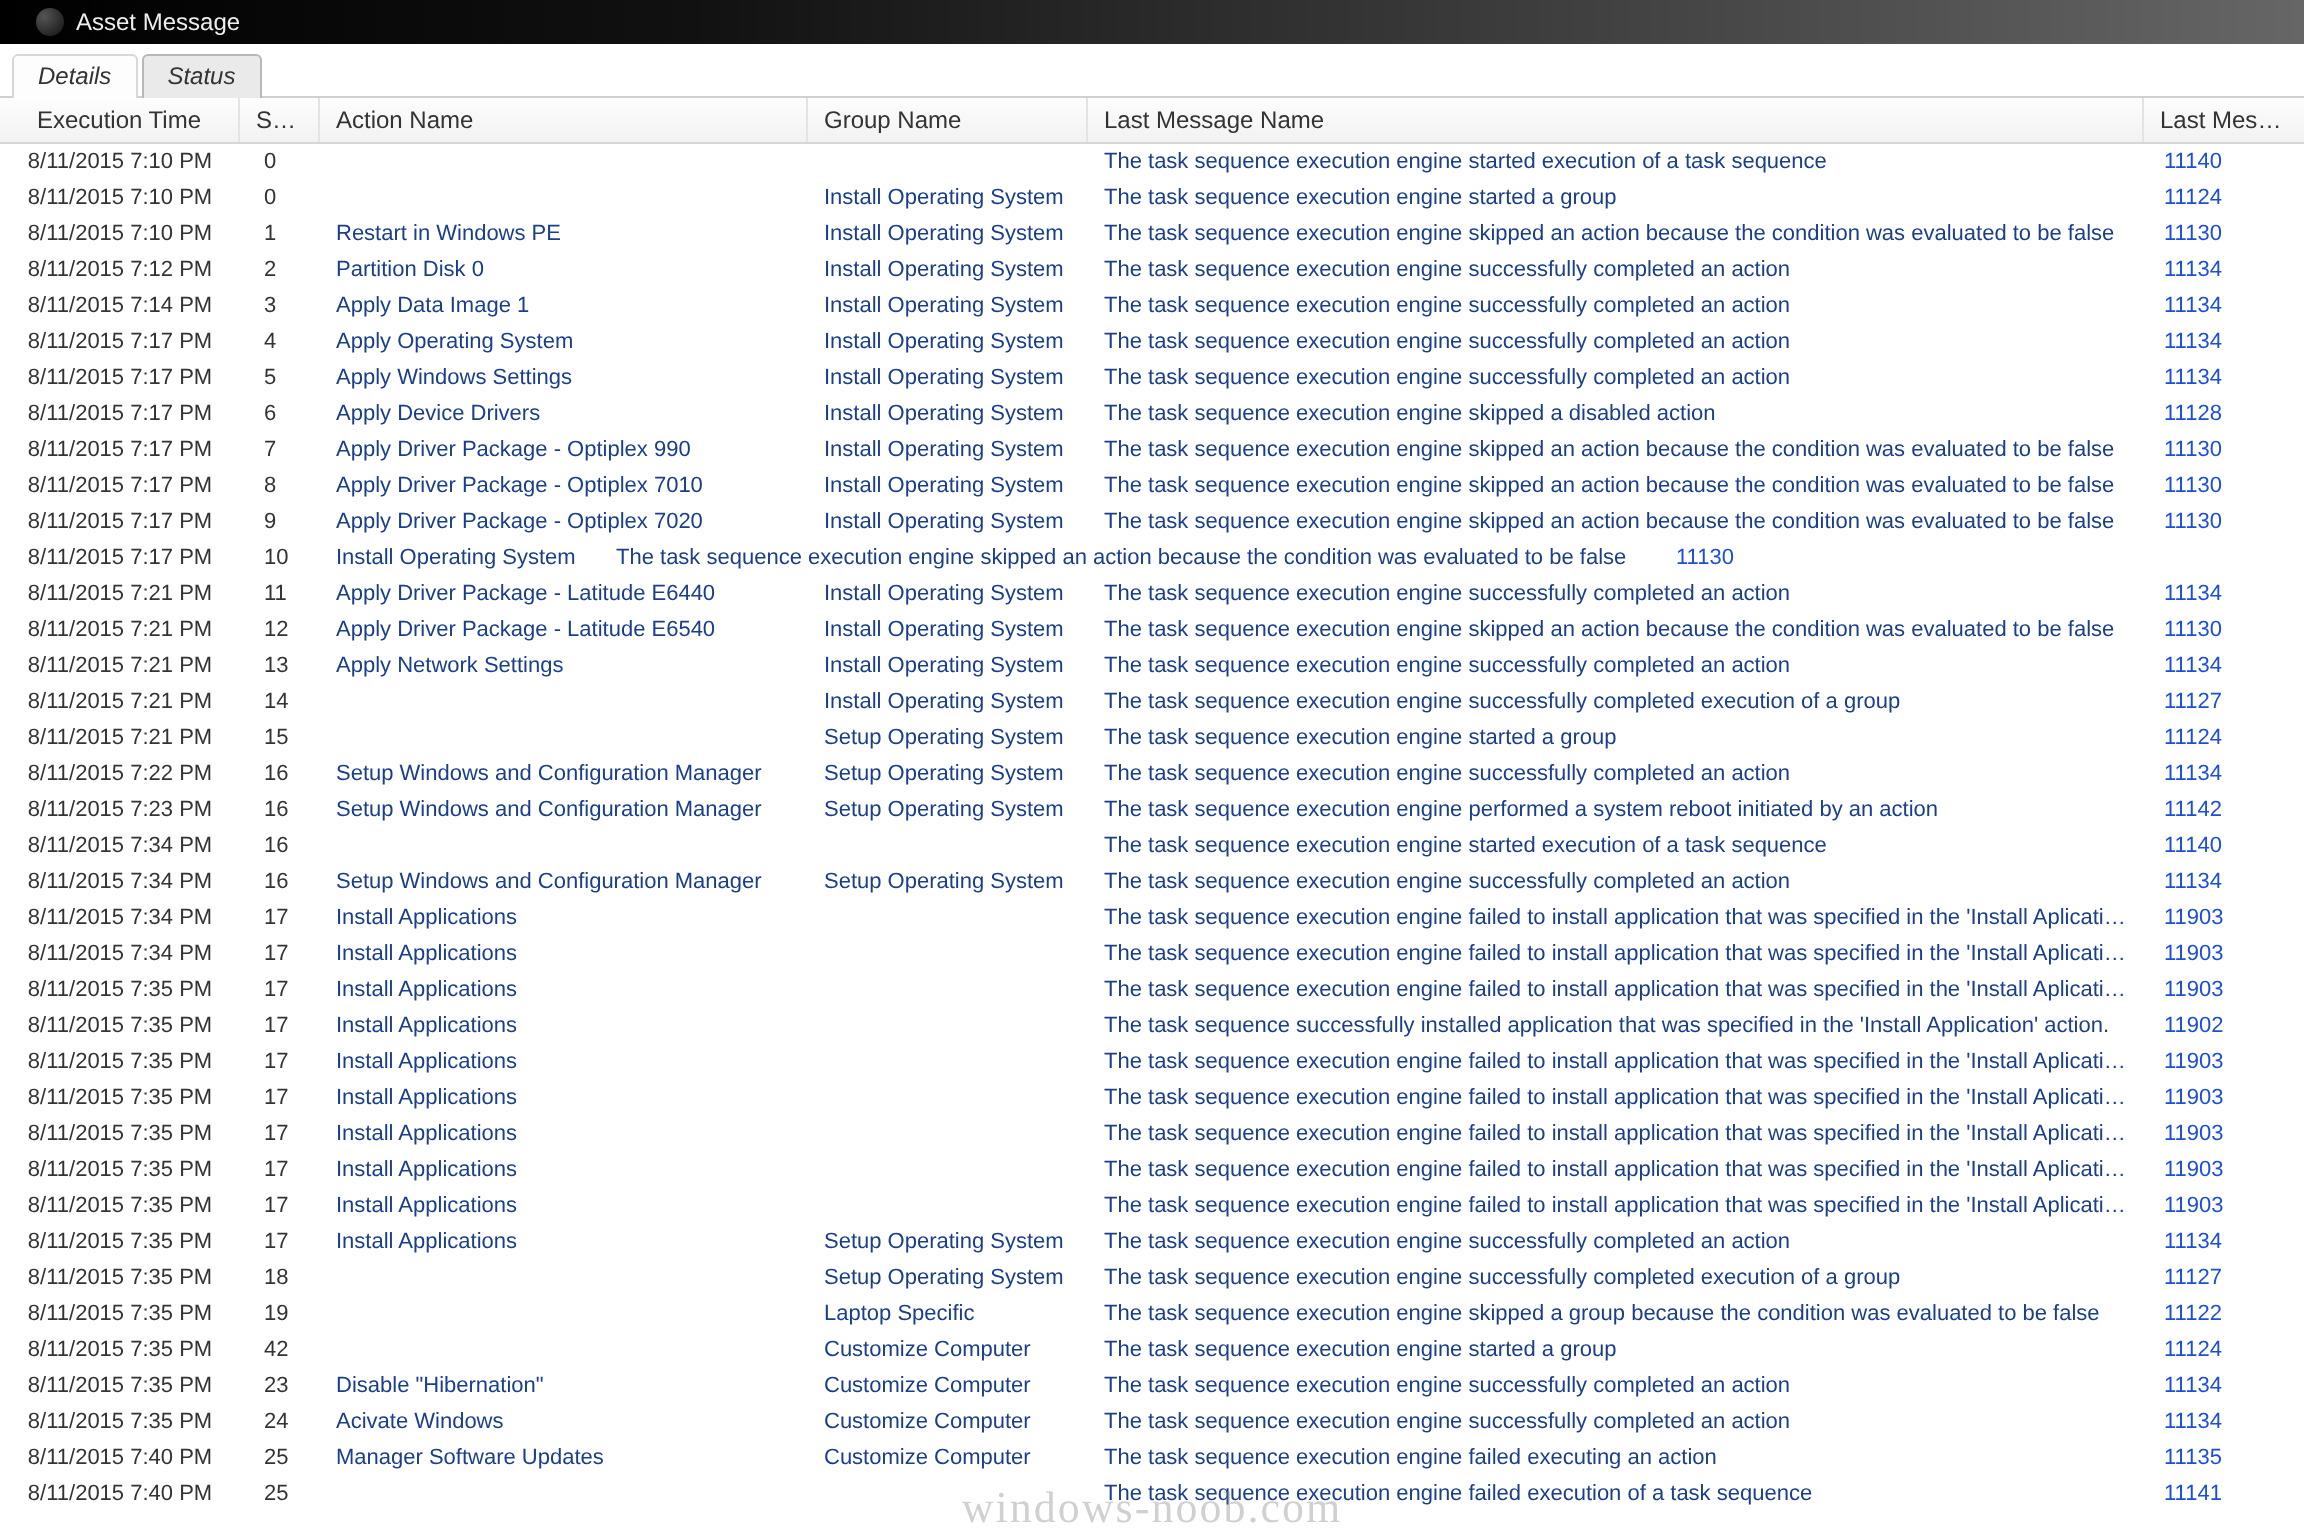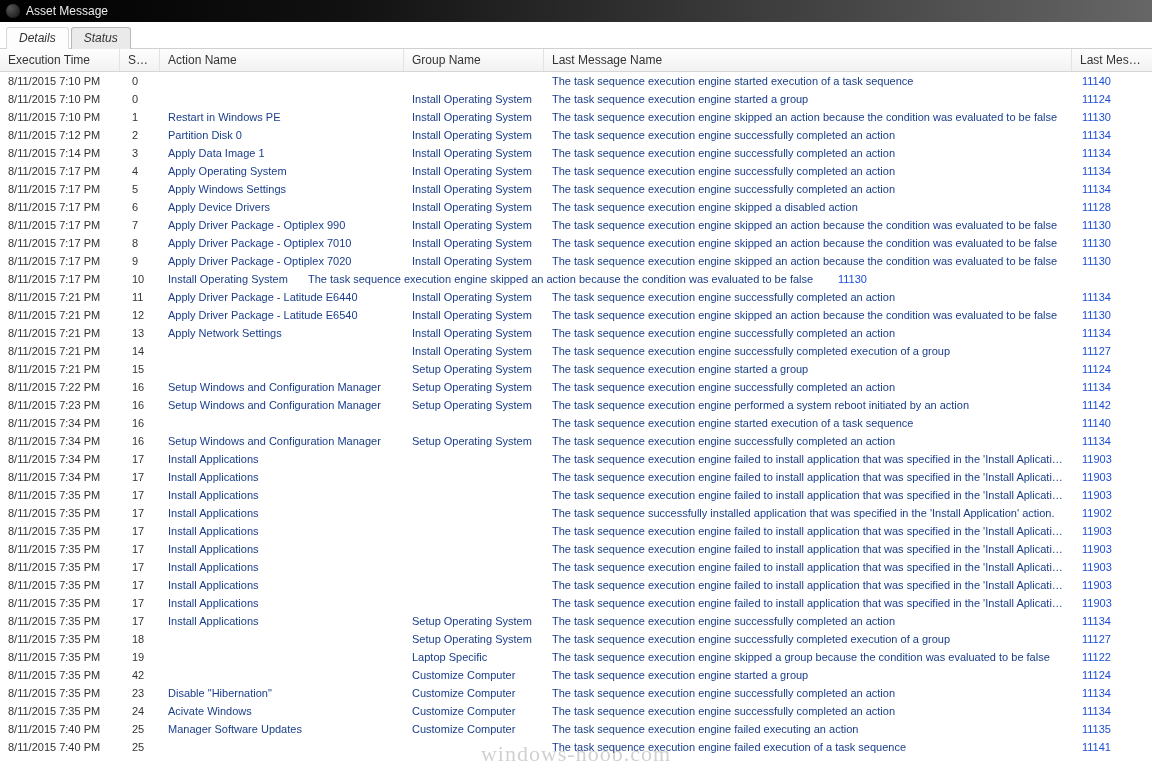--- a/index.html
+++ b/index.html
@@ -12,21 +12,21 @@
     width: 1152px;
     height: 768px;
     overflow: hidden;
   }
   .titlebar {
     height: 22px;
     background: linear-gradient(to right, #000 0%, #111 30%, #666 100%);
     color: #eee;
     display: flex;
     align-items: center;
-    padding: 0 6px;
+    padding: 0 18px;
     font-size: 12px;
   }
   .titlebar .app-icon {
     width: 14px; height: 14px;
     background: radial-gradient(circle at 30% 30%, #555, #111);
     border-radius: 50%;
     margin-right: 6px;
     flex: 0 0 auto;
   }
   .tabstrip {
@@ -67,21 +67,21 @@
     color: #333;
     font-size: 12px;
   }
   .grid-header .col {
     padding: 4px 8px;
     border-right: 1px solid #e3e3e3;
     white-space: nowrap;
     overflow: hidden;
     text-overflow: ellipsis;
   }
-  .col.time   { width: 120px; }
+  .col.time   { width: 120px; text-align: center; }
   .col.step   { width: 40px;  text-align: center; }
   .col.action { width: 244px; }
   .col.group  { width: 140px; }
   .col.message{ width: 528px; }
   .col.msgid  { width: 80px;  text-align: center; border-right: none; }
   .sort-arrow {
     display: inline-block;
     font-size: 9px;
     color: #888;
     margin-left: 4px;

